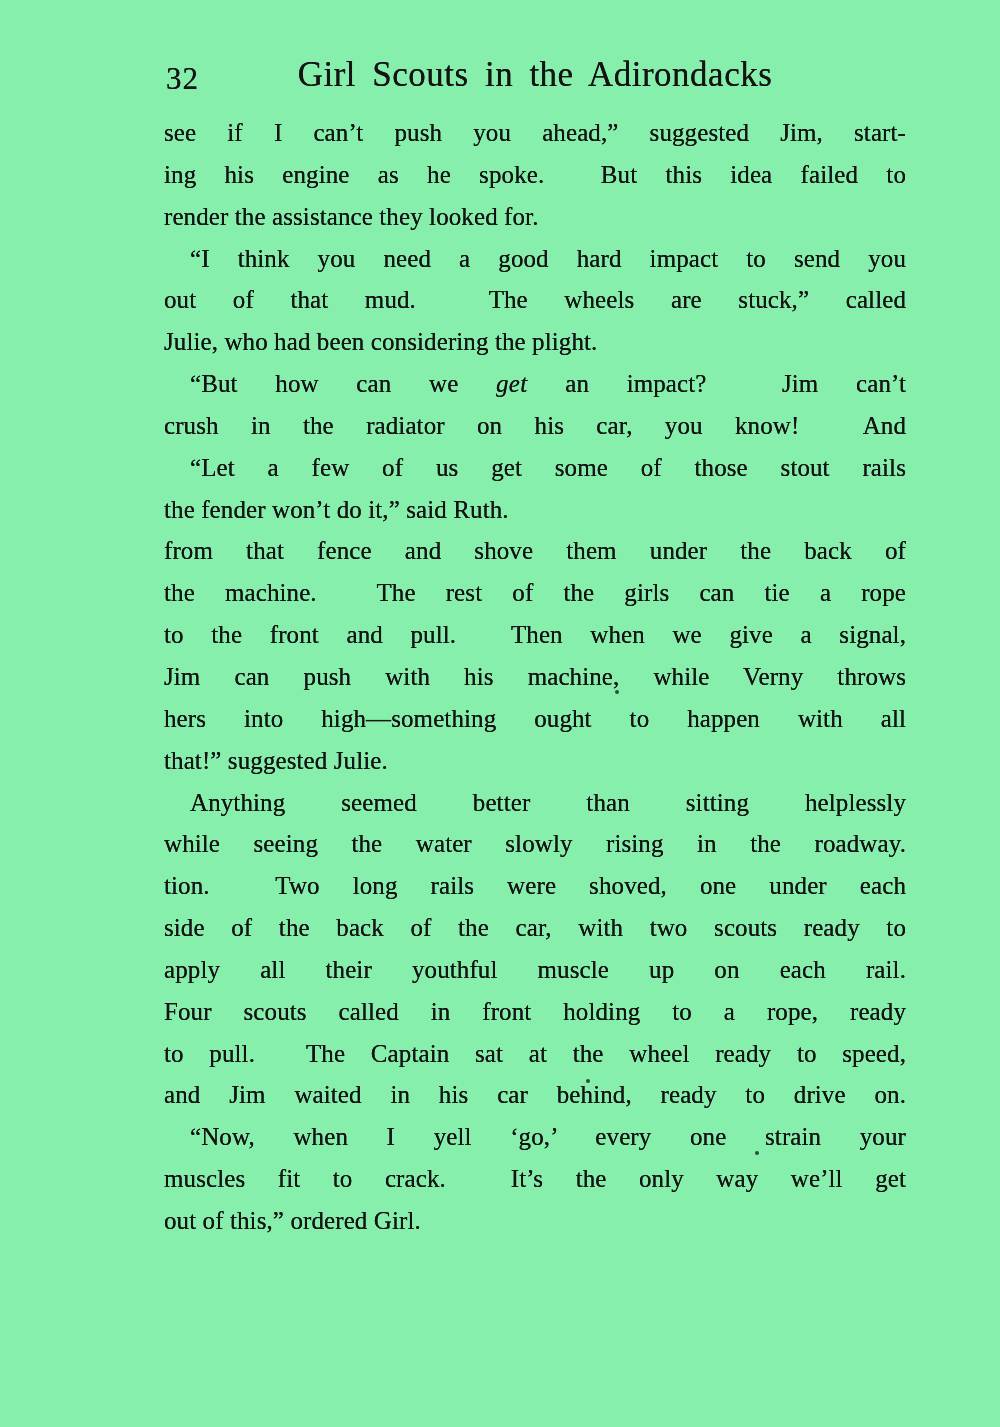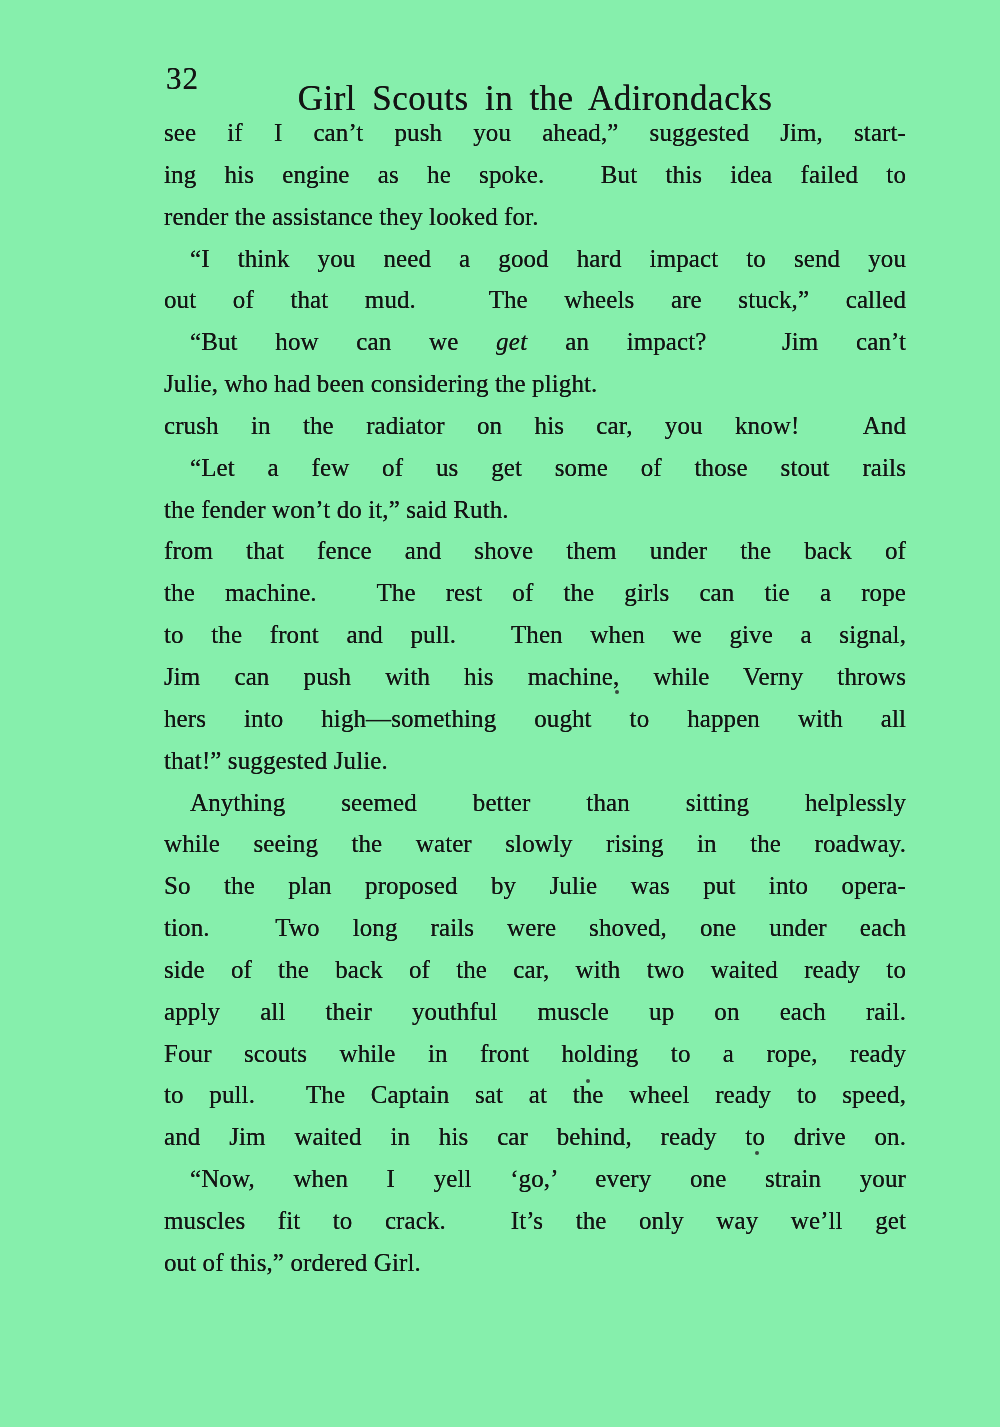--- a/index.html
+++ b/index.html
@@ -33,21 +33,20 @@
     letter-spacing: 1px;
   }
   .head-title {
     display: block;
     text-align: center;
     font-size: 35px;
     line-height: 42px;
     word-spacing: 7px;
     letter-spacing: 0.5px;
     white-space: nowrap;
-    margin-top: 24px;
   }
   .text-block {
     position: absolute;
     top: 112px;
     left: 164px;
     width: 742px;
     font-size: 25px;
     letter-spacing: 0.1px;
   }
   .line {
@@ -85,38 +84,37 @@
     <span class="page-num">32</span>
     <span class="head-title">Girl Scouts in the Adirondacks</span>
   </header>
 
   <main class="text-block" id="text-block">
       <div class="line">see if I can’t push you ahead,” suggested Jim, start-</div>
       <div class="line">ing his engine as he spoke.&nbsp; But this idea failed to</div>
       <div class="line last">render the assistance they looked for.</div>
       <div class="line indent">“I think you need a good hard impact to send you</div>
       <div class="line">out of that mud.&nbsp; The wheels are stuck,” called</div>
+      <div class="line last">Julie, who had been considering the plight.</div>
       <div class="line indent">“But how can we <i>get</i> an impact?&nbsp; Jim can’t</div>
-      <div class="line last">Julie, who had been considering the plight.</div>
       <div class="line">crush in the radiator on his car, you know!&nbsp; And</div>
       <div class="line indent">“Let a few of us get some of those stout rails</div>
       <div class="line last">the fender won’t do it,” said Ruth.</div>
       <div class="line">from that fence and shove them under the back of</div>
       <div class="line">the machine.&nbsp; The rest of the girls can tie a rope</div>
       <div class="line">to the front and pull.&nbsp; Then when we give a signal,</div>
       <div class="line">Jim can push with his machine, while Verny throws</div>
       <div class="line">hers into high—something ought to happen with all</div>
       <div class="line last">that!” suggested Julie.</div>
       <div class="line indent">Anything seemed better than sitting helplessly</div>
       <div class="line">while seeing the water slowly rising in the roadway.</div>
-      <div class="line">So the plan proposed by Julie was put into opera-</div>
       <div class="line">tion.&nbsp; Two long rails were shoved, one under each</div>
-      <div class="line">side of the back of the car, with two waited ready to</div>
+      <div class="line">side of the back of the car, with two scouts ready to</div>
       <div class="line">apply all their youthful muscle up on each rail.</div>
-      <div class="line">Four scouts while in front holding to a rope, ready</div>
+      <div class="line">Four scouts called in front holding to a rope, ready</div>
       <div class="line">to pull.&nbsp; The Captain sat at the wheel ready to speed,</div>
       <div class="line">and Jim waited in his car behind, ready to drive on.</div>
       <div class="line indent">“Now, when I yell ‘go,’ every one strain your</div>
       <div class="line">muscles fit to crack.&nbsp; It’s the only way we’ll get</div>
       <div class="line last">out of this,” ordered Girl.</div>
     </main>
 
   <div id="specks">
       <div class="speck" style="left: 615px; top: 690px;"></div>
       <div class="speck" style="left: 586px; top: 1079px;"></div>

